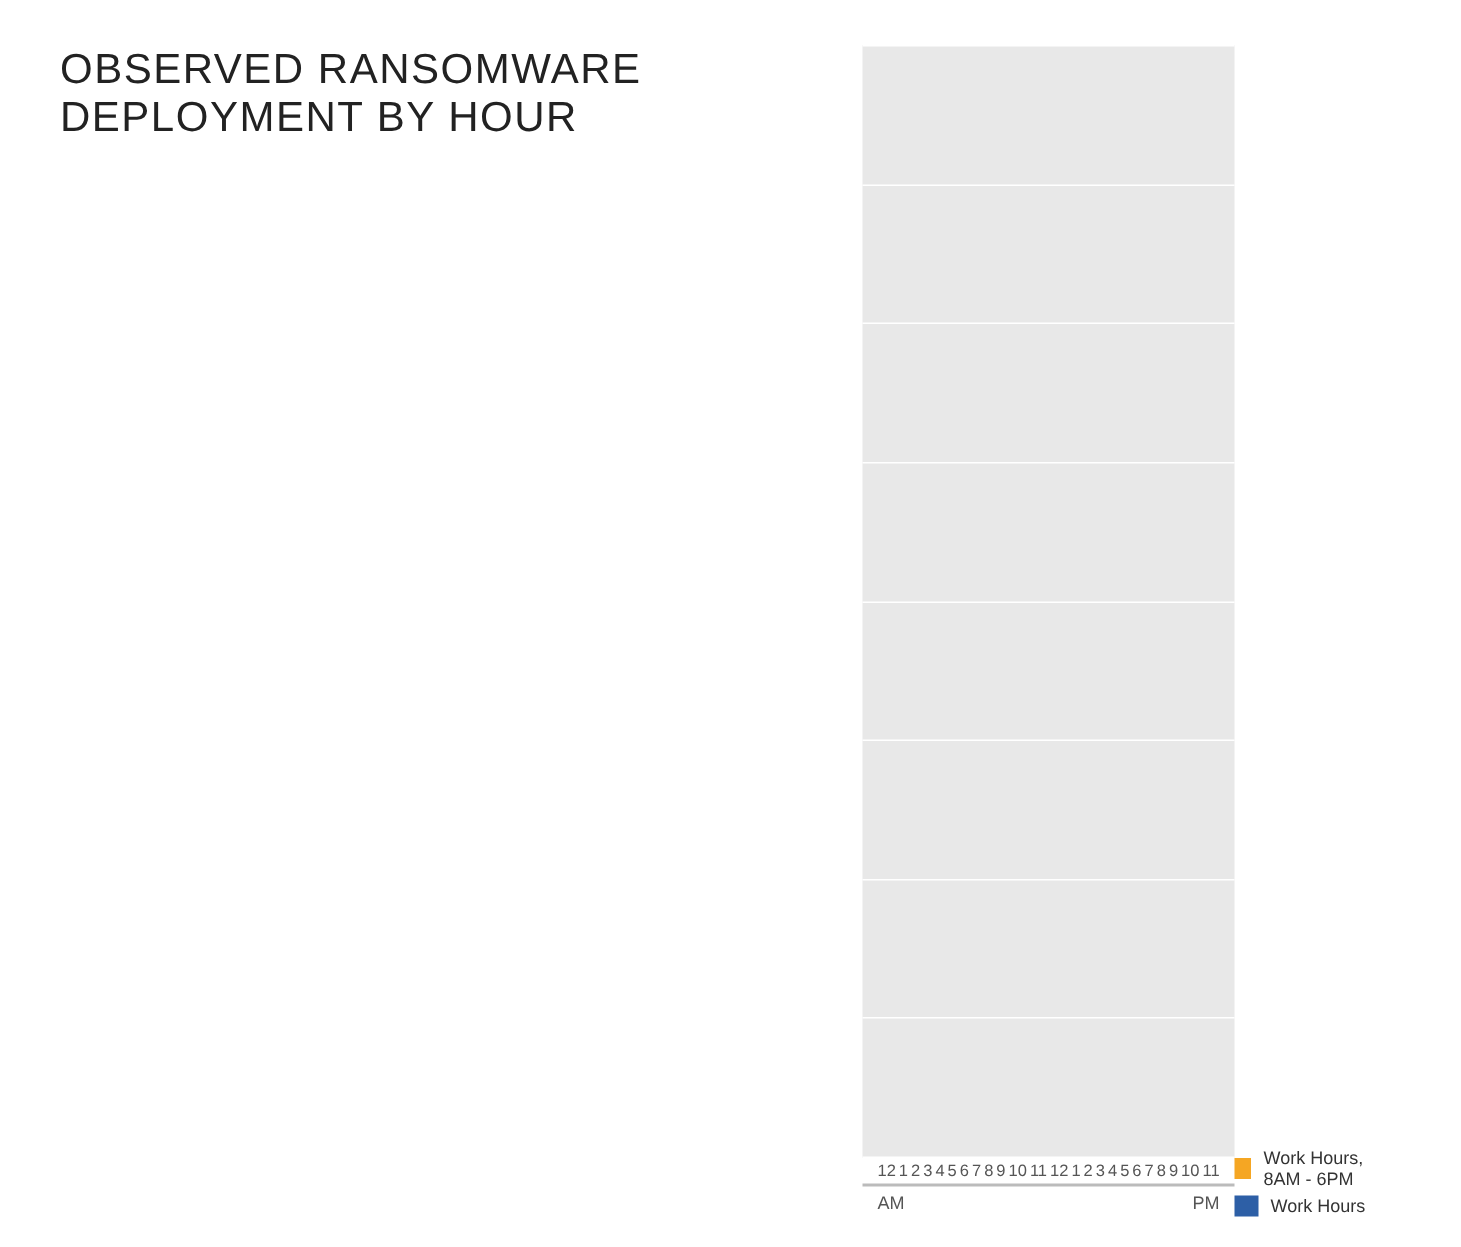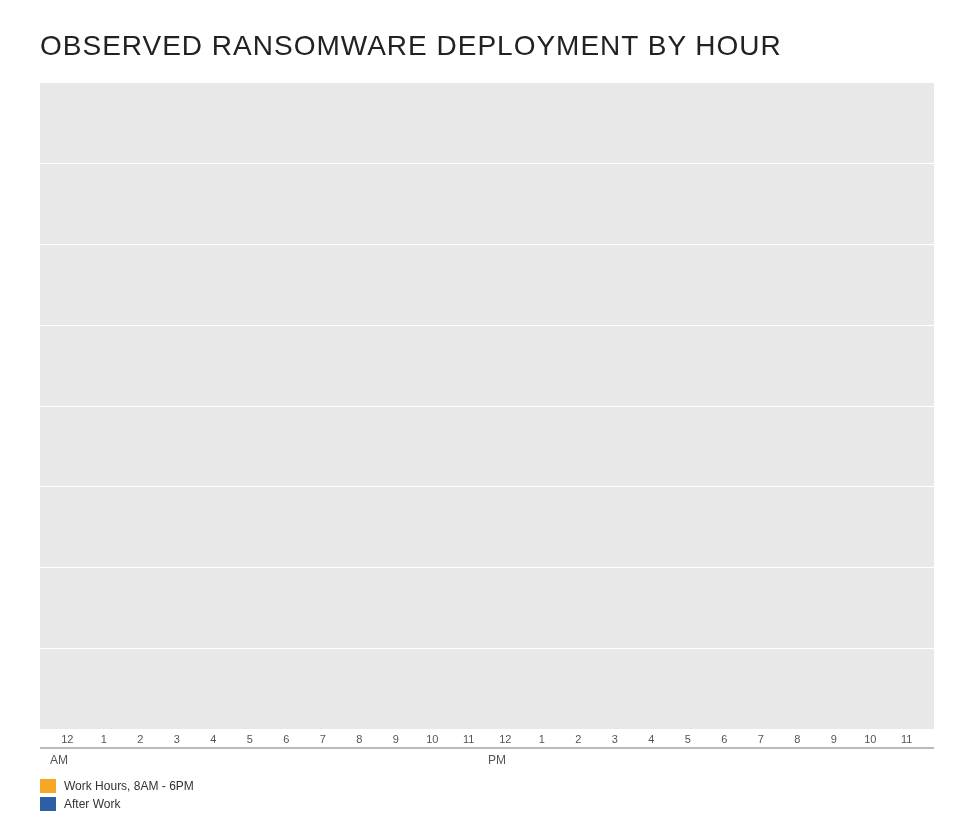--- a/index.html
+++ b/index.html
@@ -11,21 +11,21 @@
       overflow: hidden;
       position: relative;
     }
 
     .page {
       width: 974px;
       height: 831px;
       background: #fff;
       padding: 30px 40px 20px 40px;
       display: flex;
-      flex-direction: column;
+      flex-direction: row;
     }
 
     .chart-title {
       font-size: 28px;
       font-weight: 300;
       letter-spacing: 1px;
       color: #222;
       margin-bottom: 20px;
       text-transform: uppercase;
     }
@@ -313,32 +313,32 @@
           <span class="x-label">11</span>
         </div>
       </div>
 
     <div class="divider-line"></div>
 
     <div style="display:flex; padding: 0 10px; gap:2px;" id="am-pm-row">
     <div style="flex: 12 1 0%; display: flex; justify-content: flex-start; padding: 2px 0px;">
           <span style="font-size: 12px; color: rgb(85, 85, 85);">AM</span>
         </div>
-        <div style="flex: 12 1 0%; display: flex; justify-content: flex-start; padding: 2px 0px;">
+        <div style="flex: 12 1 0%; display: flex; justify-content: flex-end; padding: 2px 0px;">
           <span style="font-size: 12px; color: rgb(85, 85, 85);">PM</span>
         </div>
       </div>
   </div>
 
   <div class="legend-fireeye-row">
     <div class="legend">
       <div class="legend-item">
         <span class="legend-swatch orange"></span>
         <span>Work Hours, 8AM - 6PM</span>
       </div>
       <div class="legend-item">
         <span class="legend-swatch blue"></span>
-        <span>After Work</span>
+        <span>Work Hours</span>
       </div>
     </div>
 
   </div>
 </div>
 
 </body></html>

